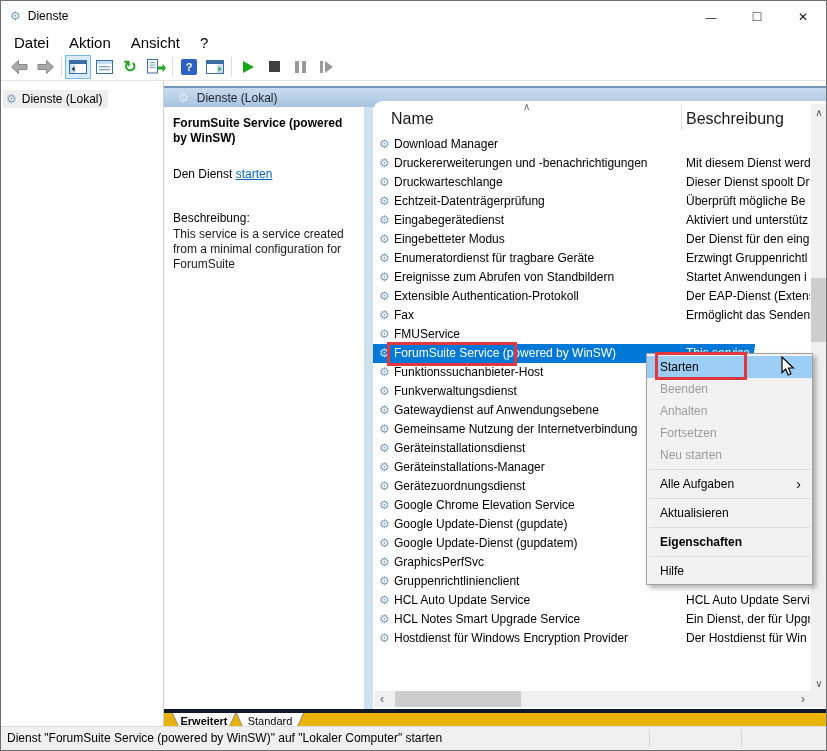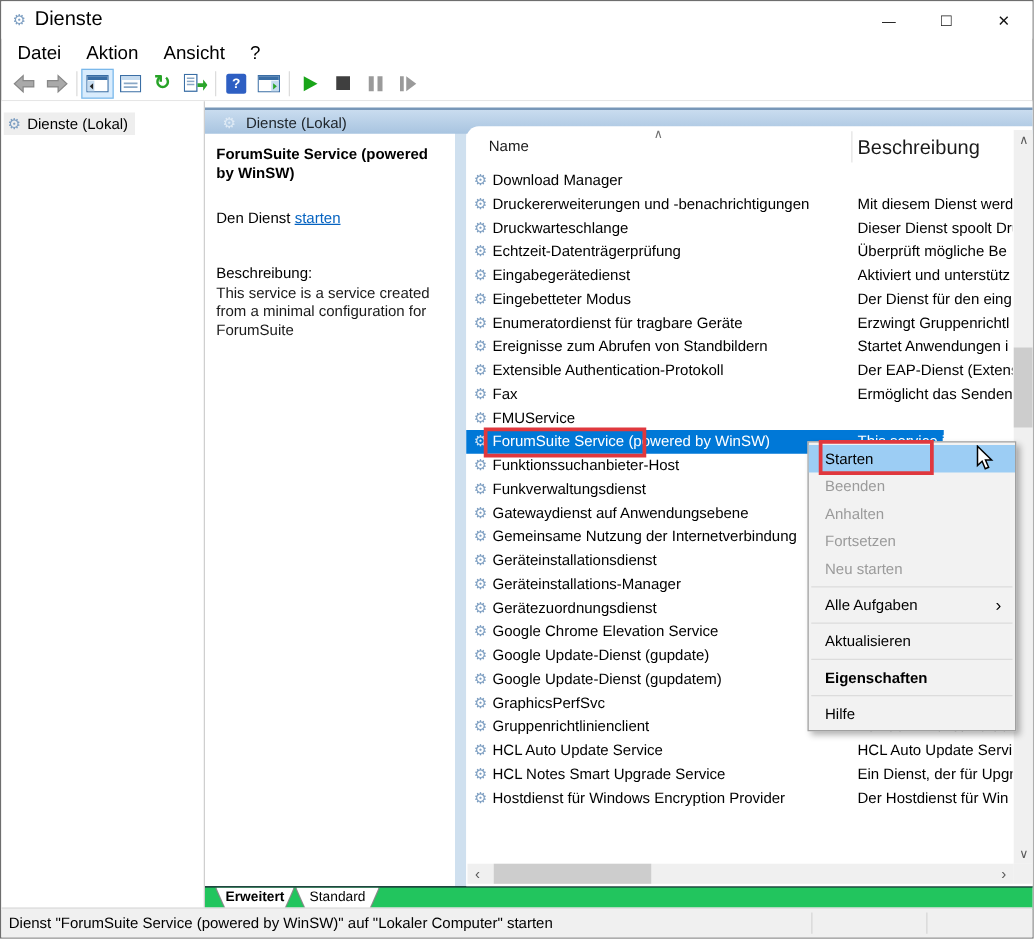--- a/index.html
+++ b/index.html
@@ -3,21 +3,21 @@
 <meta charset="utf-8">
 <style>
   * { margin:0; padding:0; box-sizing:border-box; font-family:"Liberation Sans",sans-serif; }
   html,body { background:#fff; }
   body { width:827px; height:751px; overflow:hidden; }
   #window { position:relative; width:827px; height:751px; border:1px solid #6e6e6e; background:#fff; overflow:hidden; }
 
   
   .titlebar { position:absolute; left:0; top:0; right:0; height:30px; background:#fff; display:flex; align-items:center; }
   .app-icon { font-size:14px; color:#45749f; margin:0 7px 0 9px; line-height:1; }
-  .title-text { font-size:16px; color:#000; }
+  .title-text { font-size:12px; color:#000; }
   .win-controls { position:absolute; right:0; top:0; height:30px; display:flex; }
   .win-btn { width:46px; height:30px; display:flex; align-items:center; justify-content:center; font-size:13px; color:#111; }
   .glyph-min::before { content:"\2014"; font-size:11px; }
   .glyph-max::before { content:"\25A1"; font-size:14px; }
   .glyph-close::before { content:"\2715"; font-size:12px; }
 
   
   .menubar { position:absolute; left:0; top:30px; right:0; height:22px; display:flex; align-items:center; padding-left:3px; }
   .menu-item { font-size:15px; padding:3px 10px; color:#000; }
 
@@ -57,21 +57,21 @@
   
   .infopane { position:absolute; left:0; top:26px; width:200px; height:602px; background:#fff; }
   .info-title { position:absolute; left:9px; top:9px; width:182px; font-size:12px; font-weight:bold; line-height:15px; color:#000; }
   .info-action { position:absolute; left:9px; top:60px; font-size:12px; }
   .info-link { color:#0563c1; text-decoration:underline; }
   .info-desc-label { position:absolute; left:9px; top:104px; font-size:12px; }
   .info-desc { position:absolute; left:9px; top:120px; width:196px; font-size:12px; line-height:15px; color:#1a1a1a; }
 
   
   .listpanel { position:absolute; left:209px; top:20px; width:455px; height:608px; background:#fff; border-top-left-radius:10px; z-index:2; }
-  .col-name { position:absolute; left:18px; top:9px; font-size:12px; color:#1a1a1a; }
+  .col-name { position:absolute; left:18px; top:9px; font-size:16px; color:#1a1a1a; }
   .col-desc { position:absolute; left:313px; top:9px; font-size:16px; color:#1a1a1a; }
   .sort-caret { position:absolute; left:150px; top:0px; font-size:10px; color:#707070; }
   .sort-caret::before { content:"\2227"; }
   .col-sep { position:absolute; left:308px; top:4px; width:1px; height:25px; background:#e3e3e3; }
   .rows { position:absolute; left:0; top:34px; width:438px; }
   .lrow { position:relative; height:19px; width:382px; }
   .lrow .gear { position:absolute; left:6px; top:3px; font-size:12px; }
   .lname { position:absolute; left:21px; top:2px; font-size:12px; white-space:nowrap; color:#000; }
   .ldesc { position:absolute; left:313px; top:2px; width:124px; font-size:12px; white-space:nowrap; overflow:hidden; color:#000; }
   .lrow.sel { background:#0078d7; }
@@ -85,21 +85,21 @@
   .arr-down { bottom:0; } .arr-down::before { content:"\2228"; }
   .vthumb { position:absolute; left:0; top:174px; width:16px; height:64px; background:#cdcdcd; }
   .hscroll { position:absolute; left:1px; top:590px; width:437px; height:16px; background:#f0f0f0; }
   .hscroll .arr { position:absolute; top:0; width:16px; height:16px; font-size:12px; color:#5a5a5a; display:flex; align-items:center; justify-content:center; }
   .arr-left { left:0; } .arr-left::before { content:"\2039"; }
   .arr-right { right:0; } .arr-right::before { content:"\203A"; }
   .hthumb { position:absolute; left:21px; top:0; width:126px; height:16px; background:#cdcdcd; }
   .sb-corner { position:absolute; right:1px; top:590px; width:16px; height:16px; background:#f0f0f0; }
 
   
-  .tabstrip { position:absolute; left:0; top:628px; right:0; height:19px; background:#22c55e; border-top:1px solid #0f172a; display:flex; padding-left:8px; }
+  .tabstrip { position:absolute; left:0; top:628px; right:0; height:19px; background:#eab308; border-top:4px solid #0f172a; display:flex; padding-left:8px; }
   .tab { position:relative; height:18px; }
   .tab-erw { width:64px; } .tab-std { width:68px; }
   .tab .shape { position:absolute; inset:0; background:#8a8a8a; clip-path:polygon(0 0,100% 0,calc(100% - 8px) 100%,8px 100%); }
   .tab .fill { position:absolute; left:1px; right:1px; top:0; bottom:1px; background:#fff; clip-path:polygon(0 0,100% 0,calc(100% - 7.5px) 100%,7.5px 100%); }
   .tab .tlabel { position:relative; z-index:2; text-align:center; font-size:11px; line-height:16px; color:#000; }
   .tab.active .tlabel { font-weight:bold; }
 
   
   .statusbar { position:absolute; left:0; bottom:0; right:0; height:24px; background:#f0f0f0; border-top:1px solid #dcdcdc; font-size:12px; line-height:22px; padding-left:6px; color:#000; }
   .sb-div { position:absolute; top:3px; bottom:3px; width:1px; background:#d5d5d5; }

